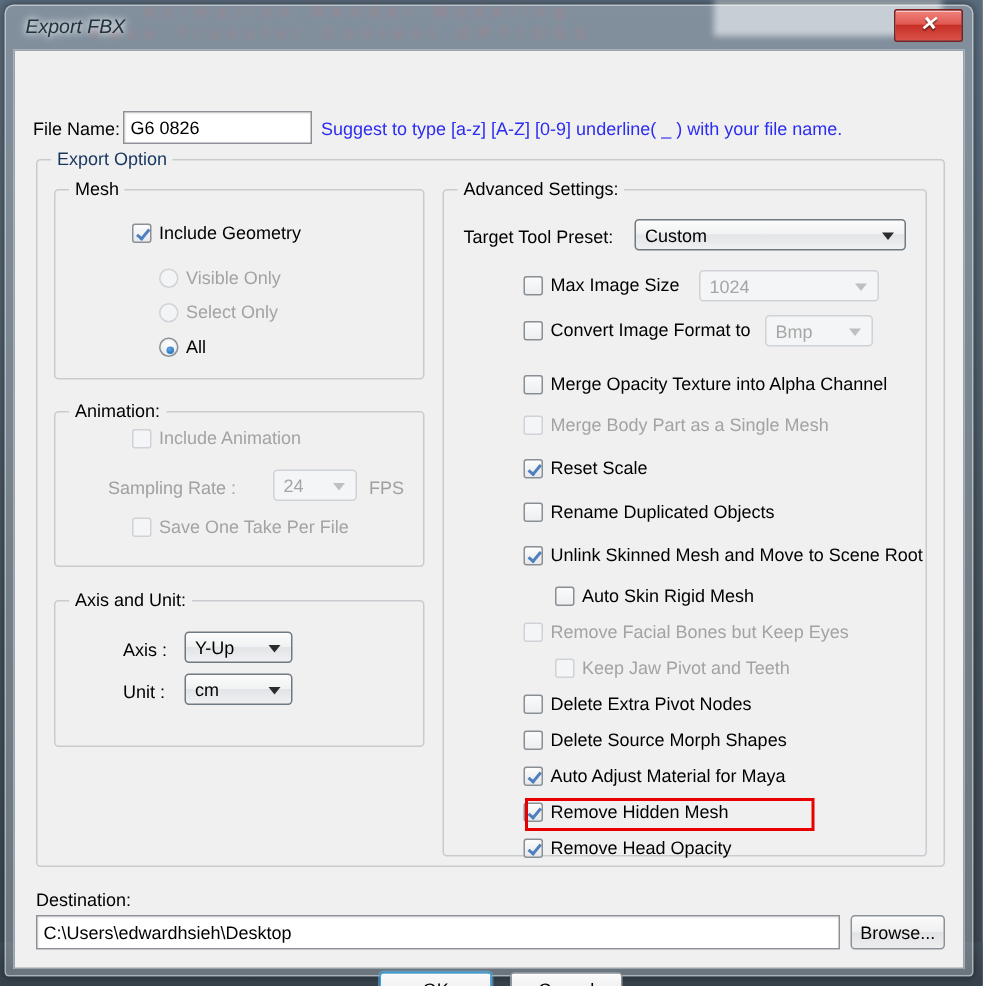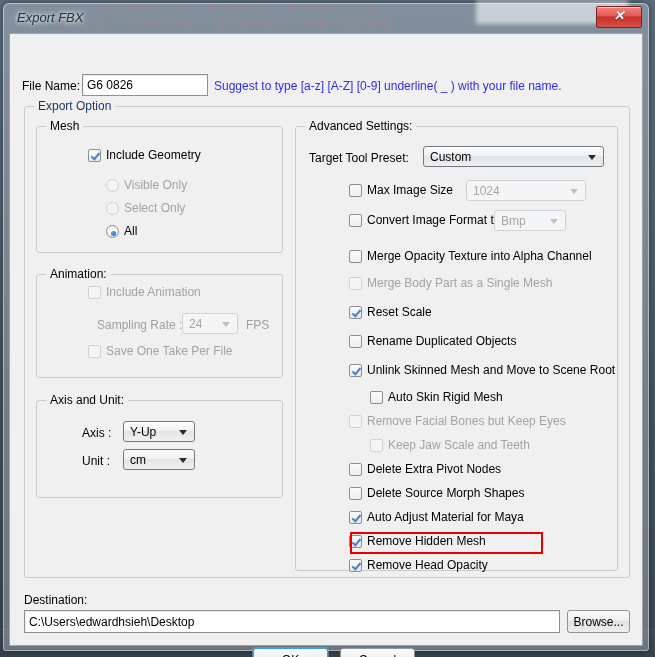--- a/index.html
+++ b/index.html
@@ -226,21 +226,21 @@
 
     <div class="group sub" style="left:26px;top:240px;width:247px;height:104px;">
       <div class="cap">Animation:</div>
     </div>
 
     <div class="cb off disabled" style="left:78px;top:251px;">
       <span class="box"></span>
       <span class="txt">Include Animation</span>
     </div>
 
-    <div class="lbl dis" style="left:87px;top:284px;">Sampling Rate :</div>
+    <div class="lbl dis" style="left:62px;top:284px;">Sampling Rate :</div>
     <div class="combo disabled" style="left:172px;top:279px;width:56px;height:21px;">
       <span class="val">24</span>
       <span class="arrow"></span>
     </div>
     <div class="lbl dis" style="left:236px;top:284px;">FPS</div>
 
     <div class="cb off disabled" style="left:78px;top:310px;">
       <span class="box"></span>
       <span class="txt">Save One Take Per File</span>
     </div>
@@ -277,21 +277,21 @@
     </div>
     <div class="combo disabled" style="left:456px;top:146px;width:120px;height:21px;">
       <span class="val">1024</span>
       <span class="arrow"></span>
     </div>
 
     <div class="cb off" style="left:339px;top:179px;">
       <span class="box"></span>
       <span class="txt">Convert Image Format to</span>
     </div>
-    <div class="combo disabled" style="left:484px;top:176px;width:72px;height:21px;">
+    <div class="combo disabled" style="left:500px;top:176px;width:72px;height:21px;">
       <span class="val">Bmp</span>
       <span class="arrow"></span>
     </div>
 
     <div class="cb off" style="left:339px;top:215px;">
       <span class="box"></span>
       <span class="txt">Merge Opacity Texture into Alpha Channel</span>
     </div>
     <div class="cb off disabled" style="left:339px;top:242px;">
       <span class="box"></span>
@@ -316,21 +316,21 @@
     <div class="cb off" style="left:360px;top:356px;">
       <span class="box"></span>
       <span class="txt">Auto Skin Rigid Mesh</span>
     </div>
     <div class="cb off disabled" style="left:339px;top:380px;">
       <span class="box"></span>
       <span class="txt">Remove Facial Bones but Keep Eyes</span>
     </div>
     <div class="cb off disabled" style="left:360px;top:404px;">
       <span class="box"></span>
-      <span class="txt">Keep Jaw Scale and Teeth</span>
+      <span class="txt">Keep Jaw Pivot and Teeth</span>
     </div>
     <div class="cb off" style="left:339px;top:428px;">
       <span class="box"></span>
       <span class="txt">Delete Extra Pivot Nodes</span>
     </div>
     <div class="cb off" style="left:339px;top:452px;">
       <span class="box"></span>
       <span class="txt">Delete Source Morph Shapes</span>
     </div>
     <div class="cb" style="left:339px;top:476px;">

